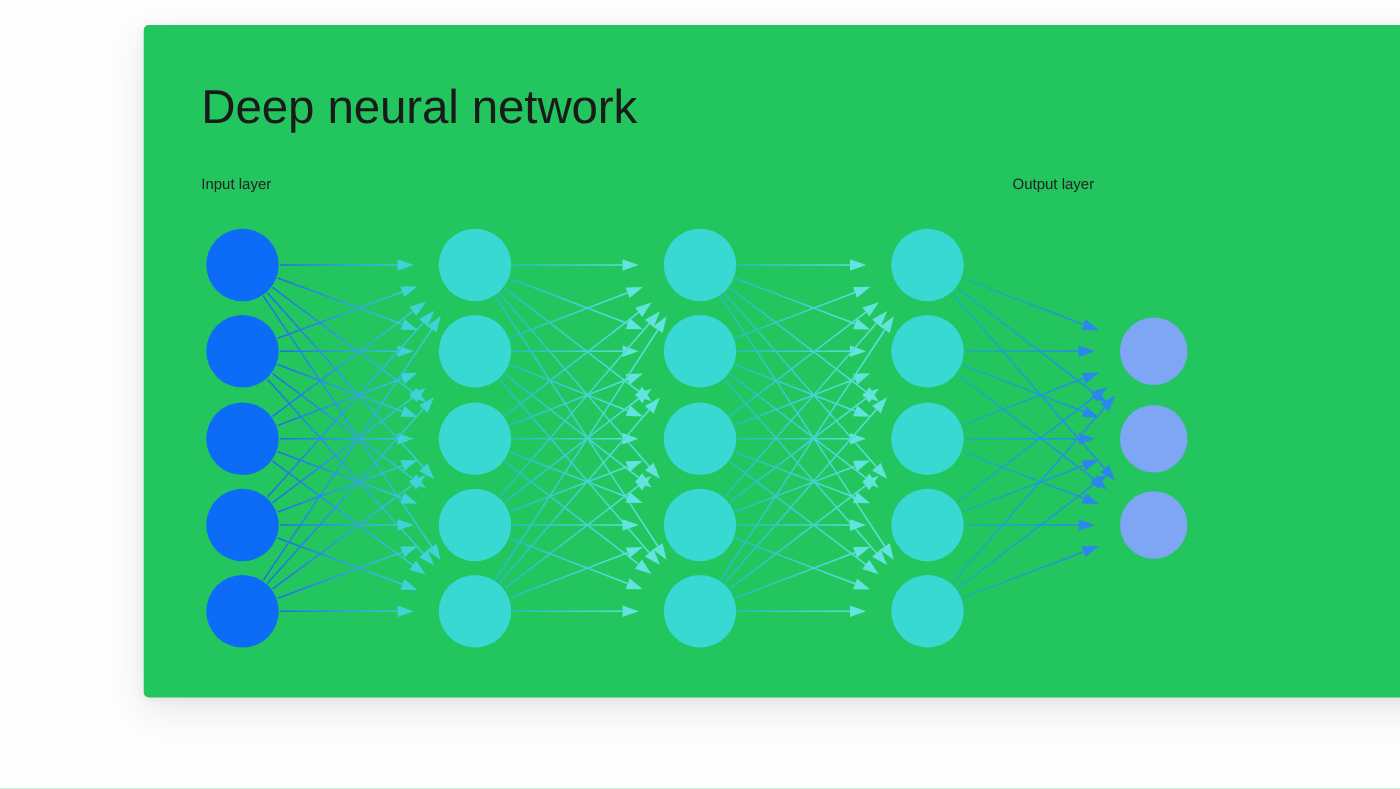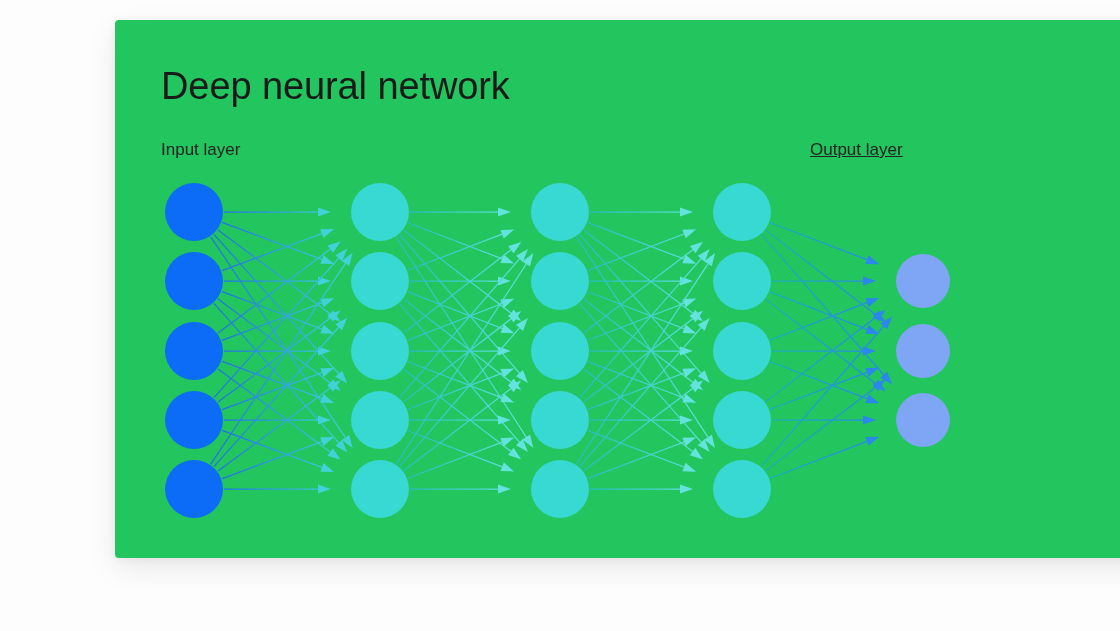--- a/index.html
+++ b/index.html
@@ -34,29 +34,29 @@
     left: 46px;
     top: 45px;
     font-size: 38px;
     font-weight: 300;
     color: #1a1a1a;
     letter-spacing: -0.1px;
     white-space: nowrap;
   }
   .layer-label {
     position: absolute;
-    font-size: 17px;
+    font-size: 12px;
     font-weight: 400;
     color: #232323;
     white-space: nowrap;
     top: 120px;
   }
   #label-input   { left: 46px; }
   #label-hidden  { left: 332px; }
-  #label-output  { left: 695px; text-decoration: underline; }
+  #label-output  { left: 695px; }
   #net {
     position: absolute;
     left: 0;
     top: 0;
   }
 </style>
 </head>
 <body>
 
 <div id="stage">

